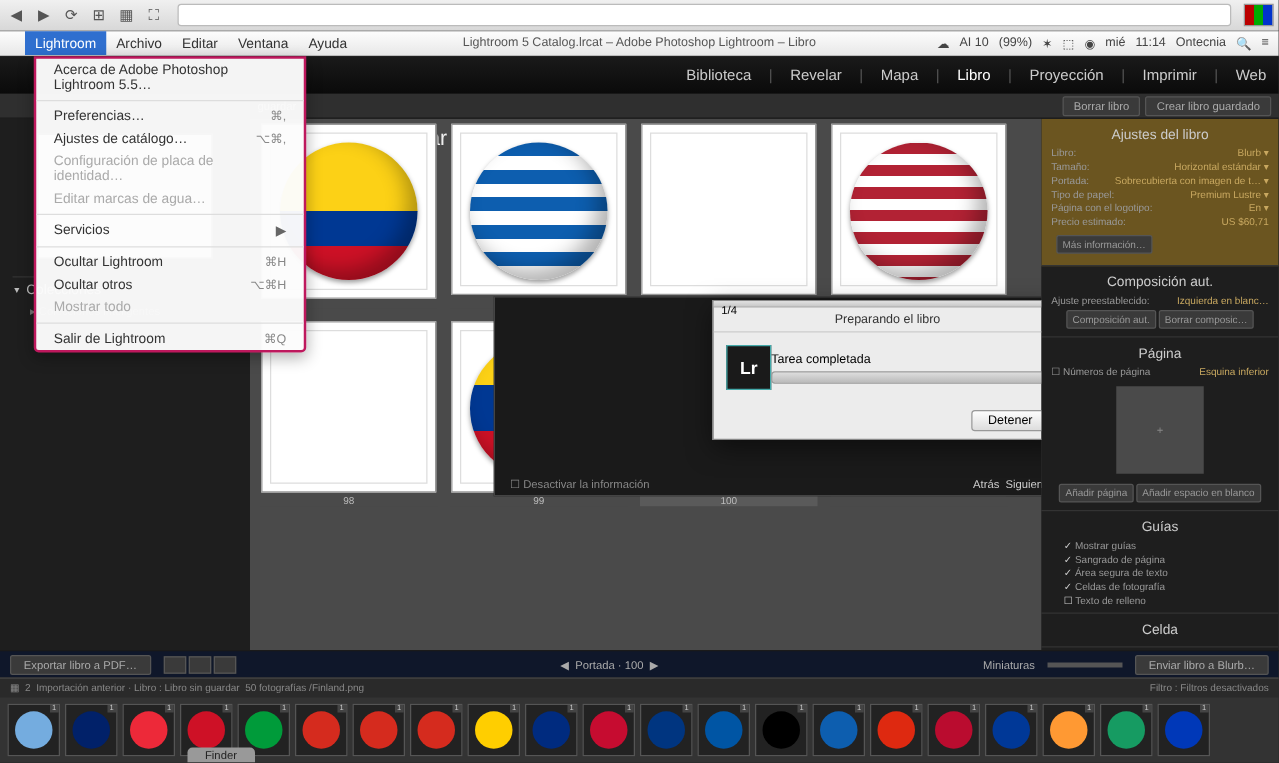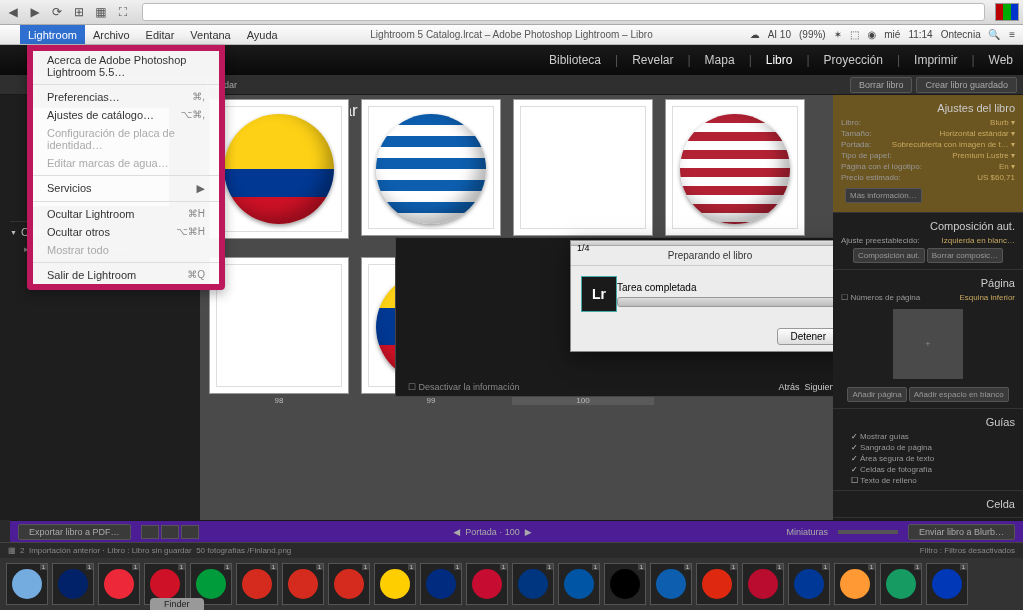--- a/index.html
+++ b/index.html
@@ -14,21 +14,21 @@
 
 .mac-menubar { height: 20px; background: linear-gradient(#fdfdfd,#e8e8e8); border-bottom: 1px solid #bbb; display: flex; align-items: center; font-size: 11px; color: #333; }
 .mac-menubar .apple { padding: 0 10px; font-size: 12px; }
 .mac-menubar .menu-item { padding: 0 8px; height: 100%; display: flex; align-items: center; }
 .mac-menubar .menu-item.active { background: #2f6fcf; color: #fff; }
 .mac-menubar .spacer { flex: 1; }
 .mac-menubar .status-right { display: flex; align-items: center; gap: 8px; padding-right: 8px; font-size: 10px; color: #444; }
 .mac-titlebar { text-align: center; font-size: 10px; color: #555; position: absolute; left: 50%; transform: translateX(-50%); }
 
 
-.dropdown { position: absolute; top: 45px; left: 27px; width: 198px; background: rgba(252,252,252,0.97); border: 6px solid #be185d; border-radius: 0 0 4px 4px; box-shadow: 0 4px 12px rgba(0,0,0,0.3); z-index: 100; font-size: 11px; }
+.dropdown { position: absolute; top: 45px; left: 27px; width: 218px; background: rgba(252,252,252,0.97); border: 2px solid #be185d; border-radius: 0 0 4px 4px; box-shadow: 0 4px 12px rgba(0,0,0,0.3); z-index: 100; font-size: 11px; }
 .dropdown .dd-item { padding: 3px 14px; display: flex; justify-content: space-between; color: #333; }
 .dropdown .dd-item.disabled { color: #aaa; }
 .dropdown .dd-sep { height: 1px; background: #ddd; margin: 3px 0; }
 .dropdown .dd-item .arrow { color: #666; }
 .dropdown .dd-item .shortcut { color: #888; font-size: 10px; }
 
 
 .app { position: absolute; top: 45px; left: 0; right: 0; bottom: 0; background: #2a2a2a; display: flex; flex-direction: column; }
 .app-header { height: 30px; background: linear-gradient(#1a1a1a,#0a0a0a); display: flex; align-items: center; justify-content: flex-end; padding: 0 10px; gap: 14px; font-size: 12px; color: #ccc; }
 .app-header .mod { cursor: pointer; }
@@ -62,29 +62,29 @@
 .page-thumb .num { font-size: 8px; color: #bbb; margin-top: 2px; }
 .page-thumb.selected .pg { outline: 2px solid #e8a030; }
 .page-thumb.selected { background: #5a5a5a; }
 .flag-circle { width: 110px; height: 110px; border-radius: 50%; margin: 14px auto; box-shadow: inset -8px -8px 16px rgba(0,0,0,0.3), 0 2px 4px rgba(0,0,0,0.4); }
 .flag-co { background: linear-gradient(#fcd116 50%, #003893 50% 75%, #ce1126 75%); }
 .flag-gr { background: repeating-linear-gradient(#0d5eaf 0 11px, #fff 11px 22px); }
 .flag-us { background: repeating-linear-gradient(#b22234 0 9px, #fff 9px 18px); position: relative; }
 .flag-ve { background: linear-gradient(#fcd116 33%, #003893 33% 66%, #ce1126 66%); position: relative; }
 .flag-ve::after { content: "★ ★ ★ ★ ★"; position: absolute; top: 42px; left: 0; right: 0; text-align: center; color: #fff; font-size: 9px; }
 
-.bottom-toolbar { height: 22px; background: #4c1d95; border-top: 1px solid #1a1a1a; display: flex; align-items: center; padding: 0 8px; font-size: 9px; color: #aaa; margin-left: 10px; }
+.bottom-toolbar { height: 22px; background: #0f172a; border-top: 1px solid #1a1a1a; display: flex; align-items: center; padding: 0 8px; font-size: 9px; color: #aaa; }
 .bottom-toolbar .btn { background: #3a3a3a; border: 1px solid #555; padding: 2px 10px; border-radius: 2px; }
 .bottom-toolbar .view-btns { display: flex; gap: 2px; margin-left: 10px; }
 .bottom-toolbar .vb { width: 18px; height: 14px; background: #3a3a3a; border: 1px solid #555; }
 .bottom-toolbar .center-nav { flex: 1; text-align: center; }
 
 .right-panel { width: 190px; background: #1e1e1e; font-size: 9px; color: #999; overflow-y: auto; }
 .right-panel .rp-section { border-bottom: 1px solid #333; padding: 4px 8px; }
-.right-panel .rp-title { text-align: right; color: #ccc; font-size: 11px; padding: 3px 0; }
+.right-panel .rp-title { text-align: center; color: #ccc; font-size: 11px; padding: 3px 0; }
 .right-panel .rp-row { display: flex; justify-content: space-between; padding: 1px 0; font-size: 8px; }
 .right-panel .rp-row .val { color: #c8a860; }
 .right-panel .highlight { background: #6b5520; }
 .right-panel .rp-btn { background: #3a3a3a; border: 1px solid #555; padding: 2px 4px; font-size: 8px; border-radius: 2px; margin: 2px 1px; display: inline-block; }
 .right-panel .page-preview { width: 70px; height: 70px; background: #4a4a4a; margin: 6px auto; display: flex; align-items: center; justify-content: center; color: #888; }
 .right-panel .chk { font-size: 8px; padding: 1px 0 1px 10px; }
 .right-panel .chk::before { content: "✓ "; color: #ccc; }
 .right-panel .chk.off::before { content: "☐ "; }
 
 

